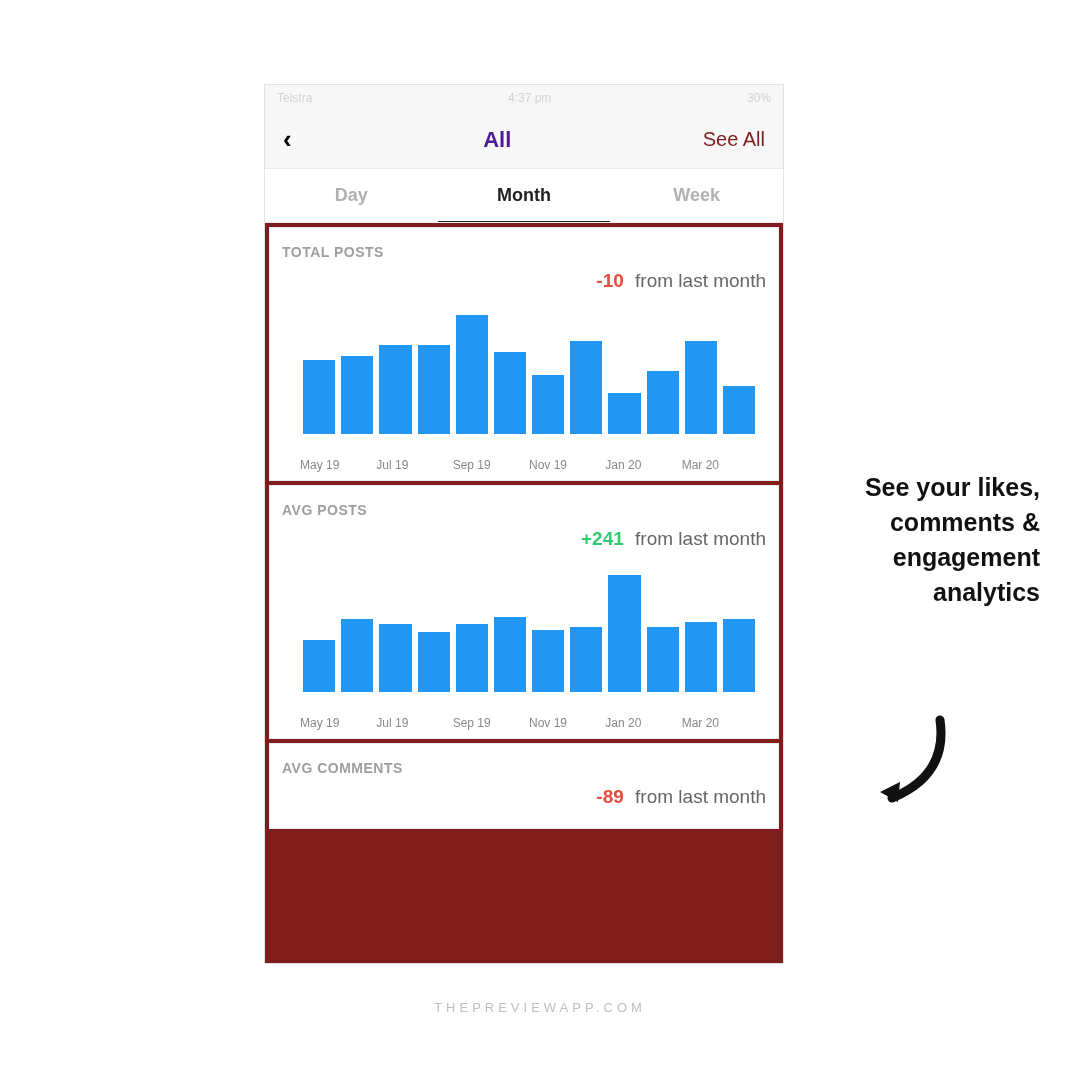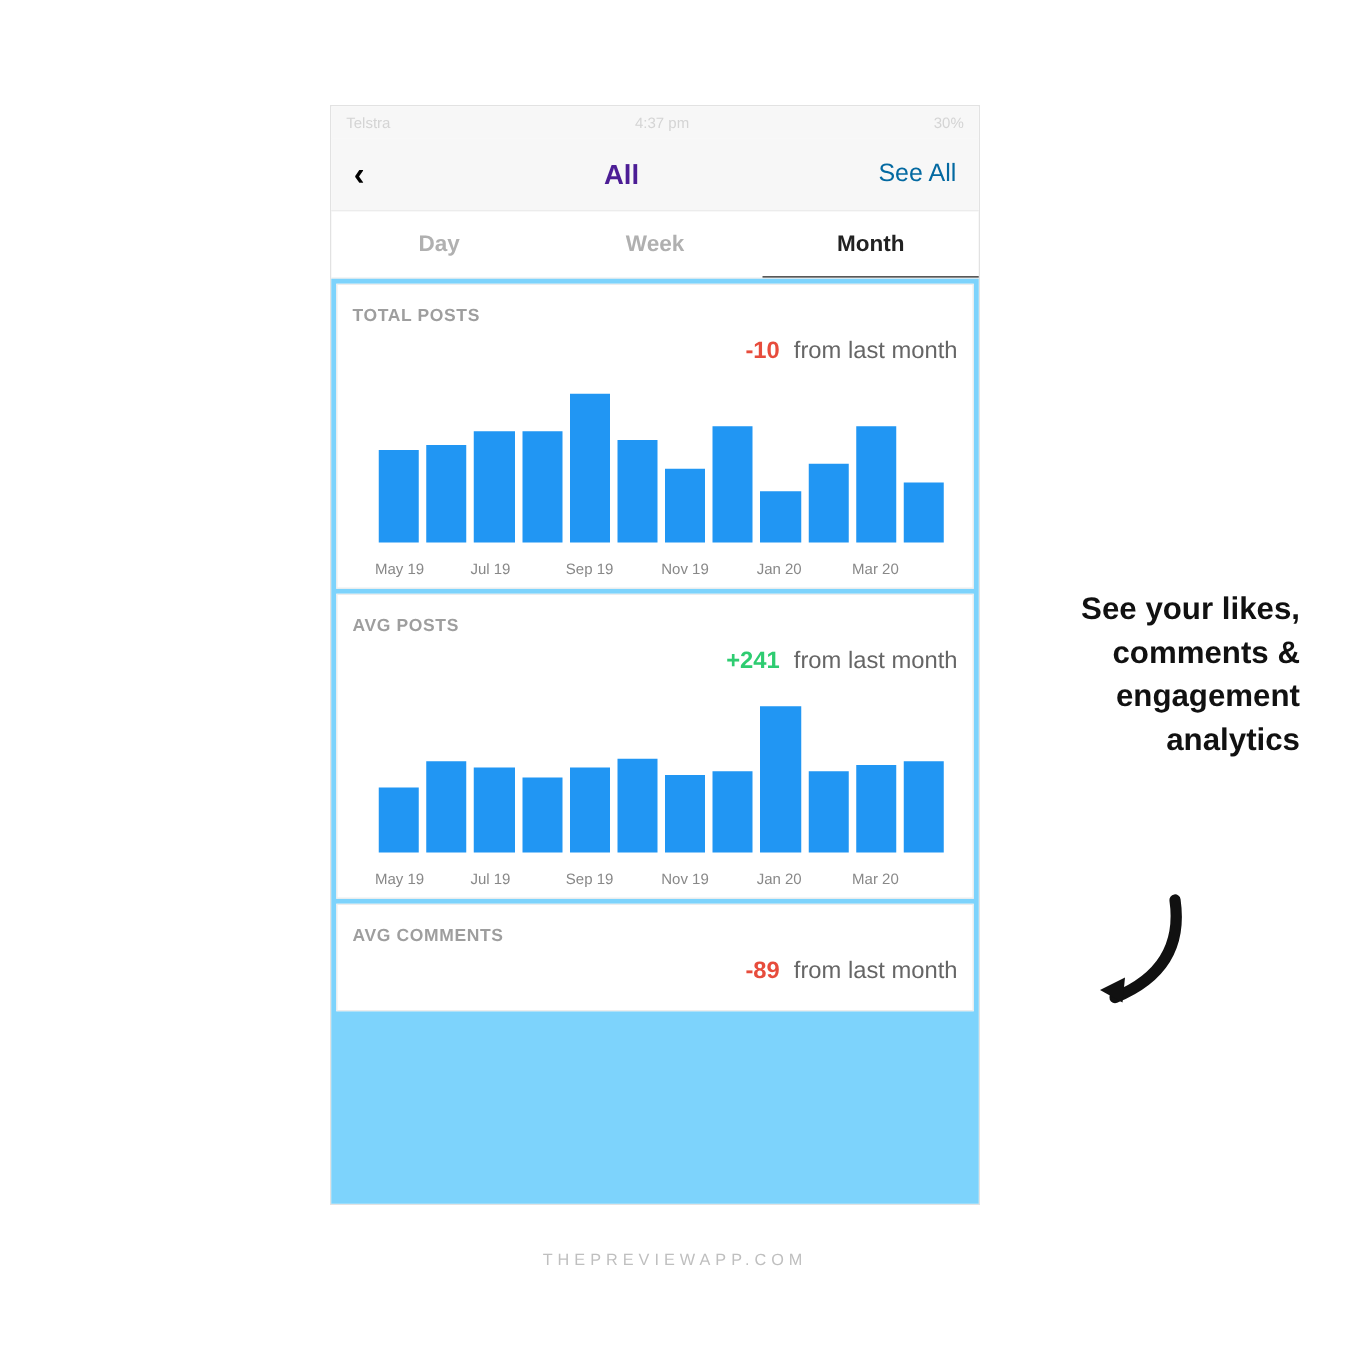--- a/index.html
+++ b/index.html
@@ -36,41 +36,41 @@
     height: 58px;
     background: #f7f7f7;
     border-bottom: 1px solid #ececec;
     display: flex;
     align-items: center;
     justify-content: space-between;
     padding: 0 18px;
   }
   .back-btn { font-size: 26px; font-weight: 700; cursor: pointer; }
   .nav-title { font-size: 22px; font-weight: 700; color: #4c1d95; }
-  .nav-action { font-size: 20px; color: #0369a1; cursor: pointer; }
+  .nav-action { font-size: 20px; color: #7f1d1d; cursor: pointer; }
   .tabs {
     height: 54px;
     display: flex;
     border-bottom: 1px solid #ececec;
   }
   .tab {
     flex: 1;
     display: flex;
     align-items: center;
     justify-content: center;
     font-size: 18px;
     font-weight: 600;
     color: #b0b0b0;
     cursor: pointer;
   }
   .tab.active { color: #222; border-bottom: 1.5px solid #222; }
   .content {
     flex: 1;
     overflow: hidden;
-    background: #7dd3fc;
+    background: #7f1d1d;
     padding: 0 4px 4px 4px;
   }
   .stat-card {
     background: #fff;
     border: 1px solid #ececec;
     margin-top: 4px;
     padding: 16px 12px 8px 12px;
   }
   .stat-title {
     font-size: 14px;
@@ -96,21 +96,21 @@
     align-items: flex-end;
     padding: 0 8px 0 18px;
   }
   .bar {
     flex: 1;
     background: #2196f3;
     margin: 0 3px;
   }
   .chart-labels {
     display: flex;
-    padding: 14px 8px 0 18px;
+    padding: 24px 8px 0 18px;
     font-size: 12px;
     color: #888;
   }
   .chart-labels span {
     flex: 2;
     text-align: left;
     white-space: nowrap;
   }
   
   .caption {
@@ -155,22 +155,22 @@
   </div>
 
   <div class="navbar">
     <span class="back-btn">‹</span>
     <span class="nav-title">All</span>
     <span class="nav-action">See All</span>
   </div>
 
   <div class="tabs">
     <div class="tab">Day</div>
+    <div class="tab active">Month</div>
     <div class="tab">Week</div>
-    <div class="tab active">Month</div>
   </div>
 
   <div class="content">
 
     <div class="stat-card">
       <div class="stat-title">TOTAL POSTS</div>
       <div class="stat-delta">
         <span class="delta-val delta-neg">-10</span>
         <span class="delta-ctx">from last month</span>
       </div>

